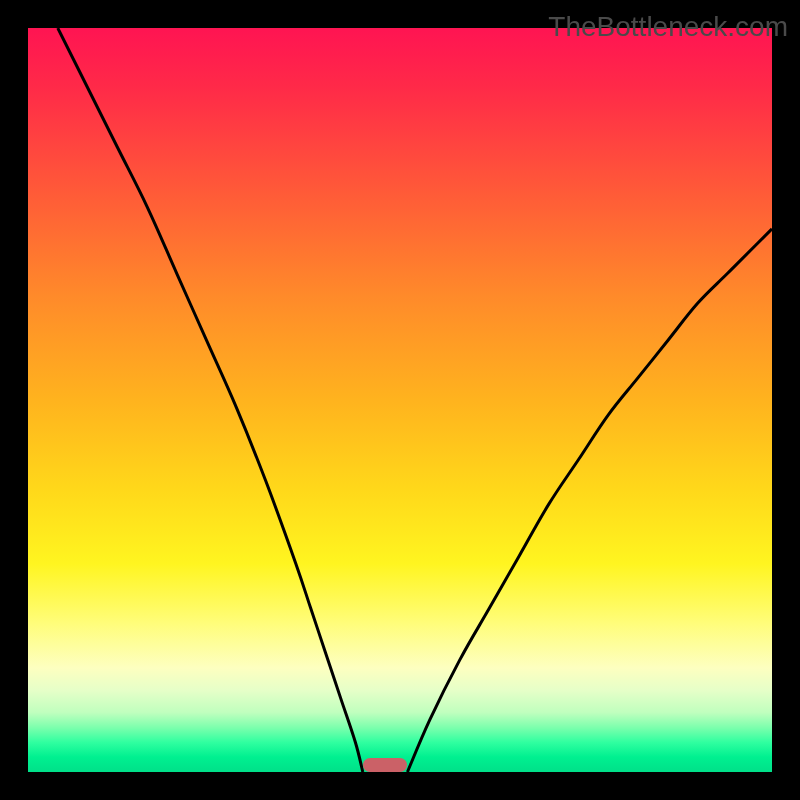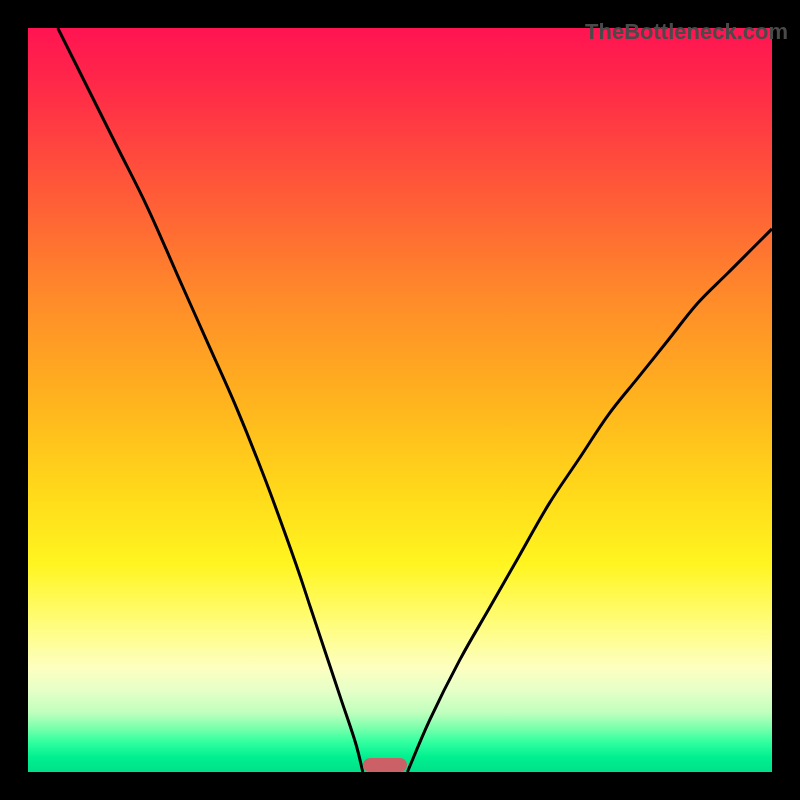--- a/index.html
+++ b/index.html
@@ -6,25 +6,25 @@
     margin: 0;
     padding: 0;
     width: 800px;
     height: 800px;
     background: #000;
     font-family: Arial, sans-serif;
     position: relative;
   }
   .watermark {
     position: absolute;
-    top: 19px;
+    top: 11px;
     right: 12px;
     color: #4a4a4a;
-    font-size: 22px;
-    font-weight: 700;
+    font-size: 28px;
+    font-weight: 400;
     z-index: 10;
   }
   .plot-area {
     position: absolute;
     left: 28px;
     top: 28px;
     width: 744px;
     height: 744px;
     overflow: hidden;
   }

